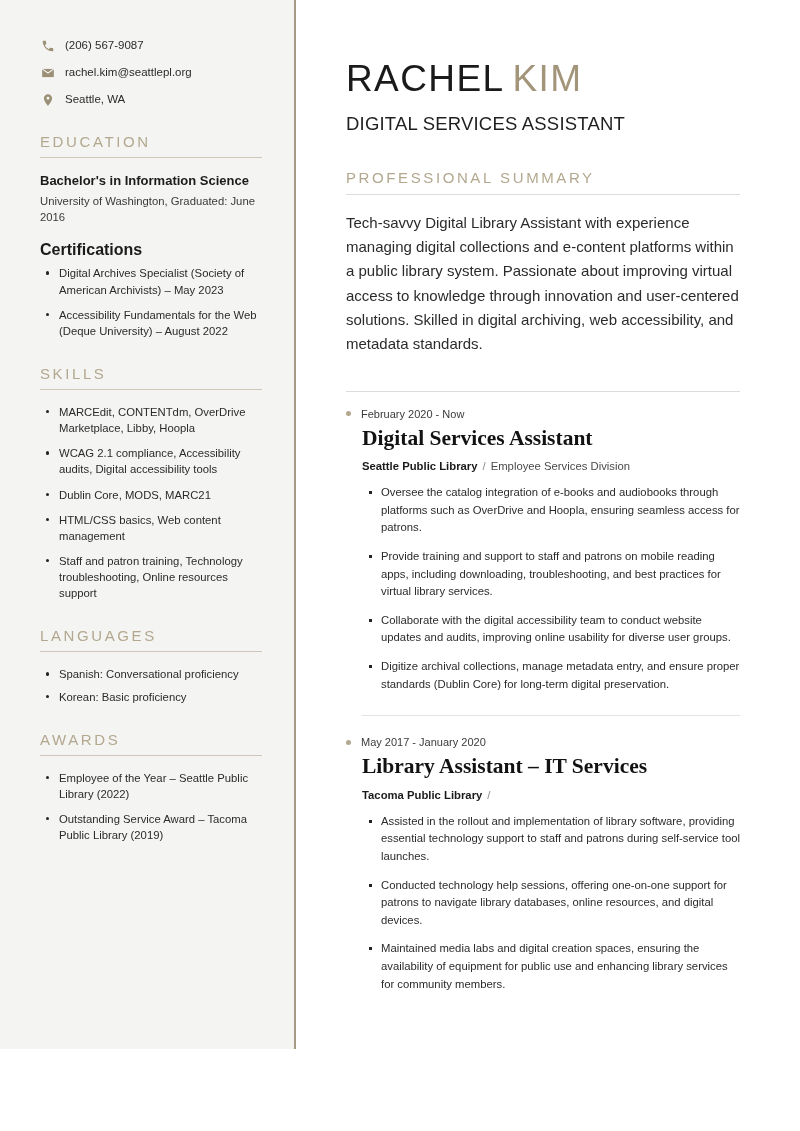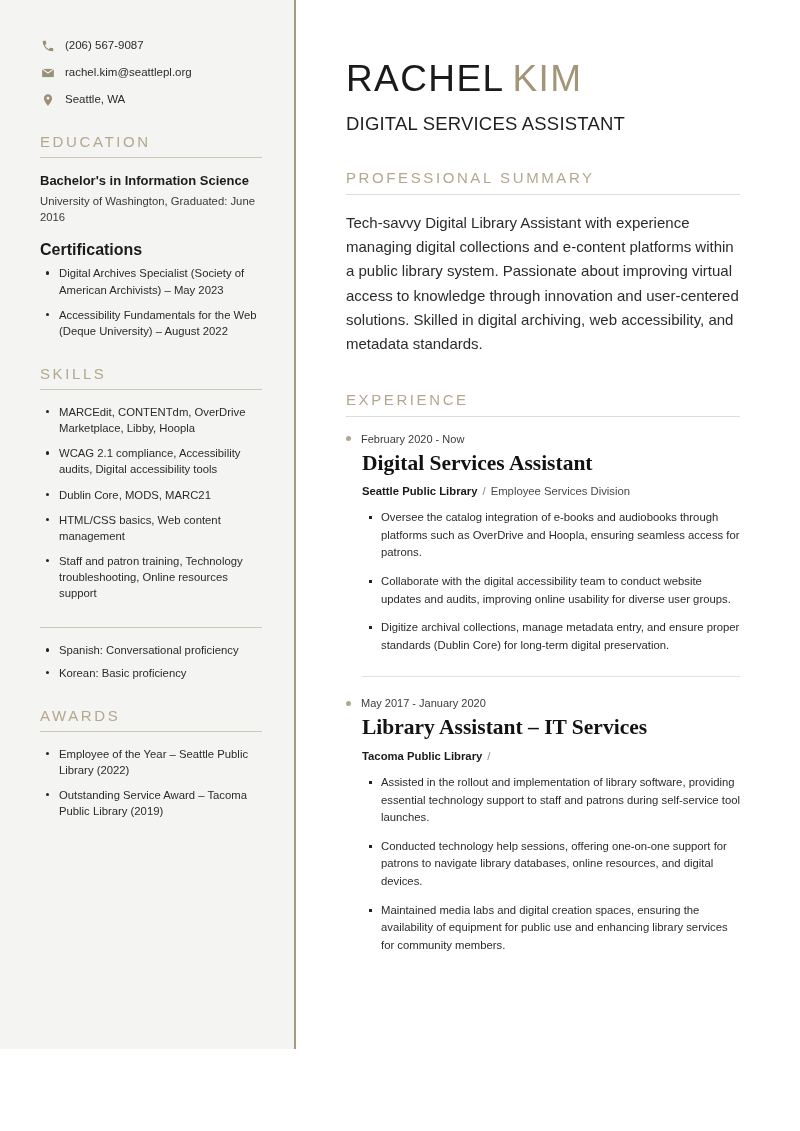--- a/index.html
+++ b/index.html
@@ -293,20 +293,21 @@
       <ul class="side-ul">
         <li>MARCEdit, CONTENTdm, OverDrive Marketplace, Libby, Hoopla</li>
         <li>WCAG 2.1 compliance, Accessibility audits, Digital accessibility tools</li>
         <li>Dublin Core, MODS, MARC21</li>
         <li>HTML/CSS basics, Web content management</li>
         <li>Staff and patron training, Technology troubleshooting, Online resources support</li>
       </ul>
     </div>
 
     <div class="side-block">
+      <div class="side-heading">LANGUAGES</div>
       <div class="side-rule"></div>
       <ul class="side-ul tight">
         <li>Spanish: Conversational proficiency</li>
         <li>Korean: Basic proficiency</li>
       </ul>
     </div>
 
     <div class="side-block">
       <div class="side-heading">AWARDS</div>
       <div class="side-rule"></div>
@@ -327,34 +328,34 @@
     </h1>
     <div class="job-title-head">DIGITAL SERVICES ASSISTANT</div>
 
     <div>
       <div class="main-heading">PROFESSIONAL SUMMARY</div>
       <div class="main-rule"></div>
       <p class="summary-text">Tech-savvy Digital Library Assistant with experience managing digital collections and e-content platforms within a public library system. Passionate about improving virtual access to knowledge through innovation and user-centered solutions. Skilled in digital archiving, web accessibility, and metadata standards.</p>
     </div>
 
     <div>
-      <div class="main-heading">EXPERIENCE</div>
       <div class="main-rule"></div>
 
       <div class="exp-entry">
         <div class="exp-date-row">
           <span class="exp-marker"></span>
           <span class="exp-date">February 2020 - Now</span>
         </div>
         <div class="exp-role">Digital Services Assistant</div>
         <div class="exp-company-row">
           <span class="exp-company">Seattle Public Library</span><span class="exp-slash">/</span><span class="exp-division">Employee Services Division</span>
         </div>
         <ul class="exp-ul">
           <li>Oversee the catalog integration of e-books and audiobooks through platforms such as OverDrive and Hoopla, ensuring seamless access for patrons.</li>
+          <li>Provide training and support to staff and patrons on mobile reading apps, including downloading, troubleshooting, and best practices for virtual library services.</li>
           <li>Collaborate with the digital accessibility team to conduct website updates and audits, improving online usability for diverse user groups.</li>
           <li>Digitize archival collections, manage metadata entry, and ensure proper standards (Dublin Core) for long-term digital preservation.</li>
         </ul>
       </div>
 
       <div class="exp-separator"></div>
 
       <div class="exp-entry">
         <div class="exp-date-row">
           <span class="exp-marker"></span>

